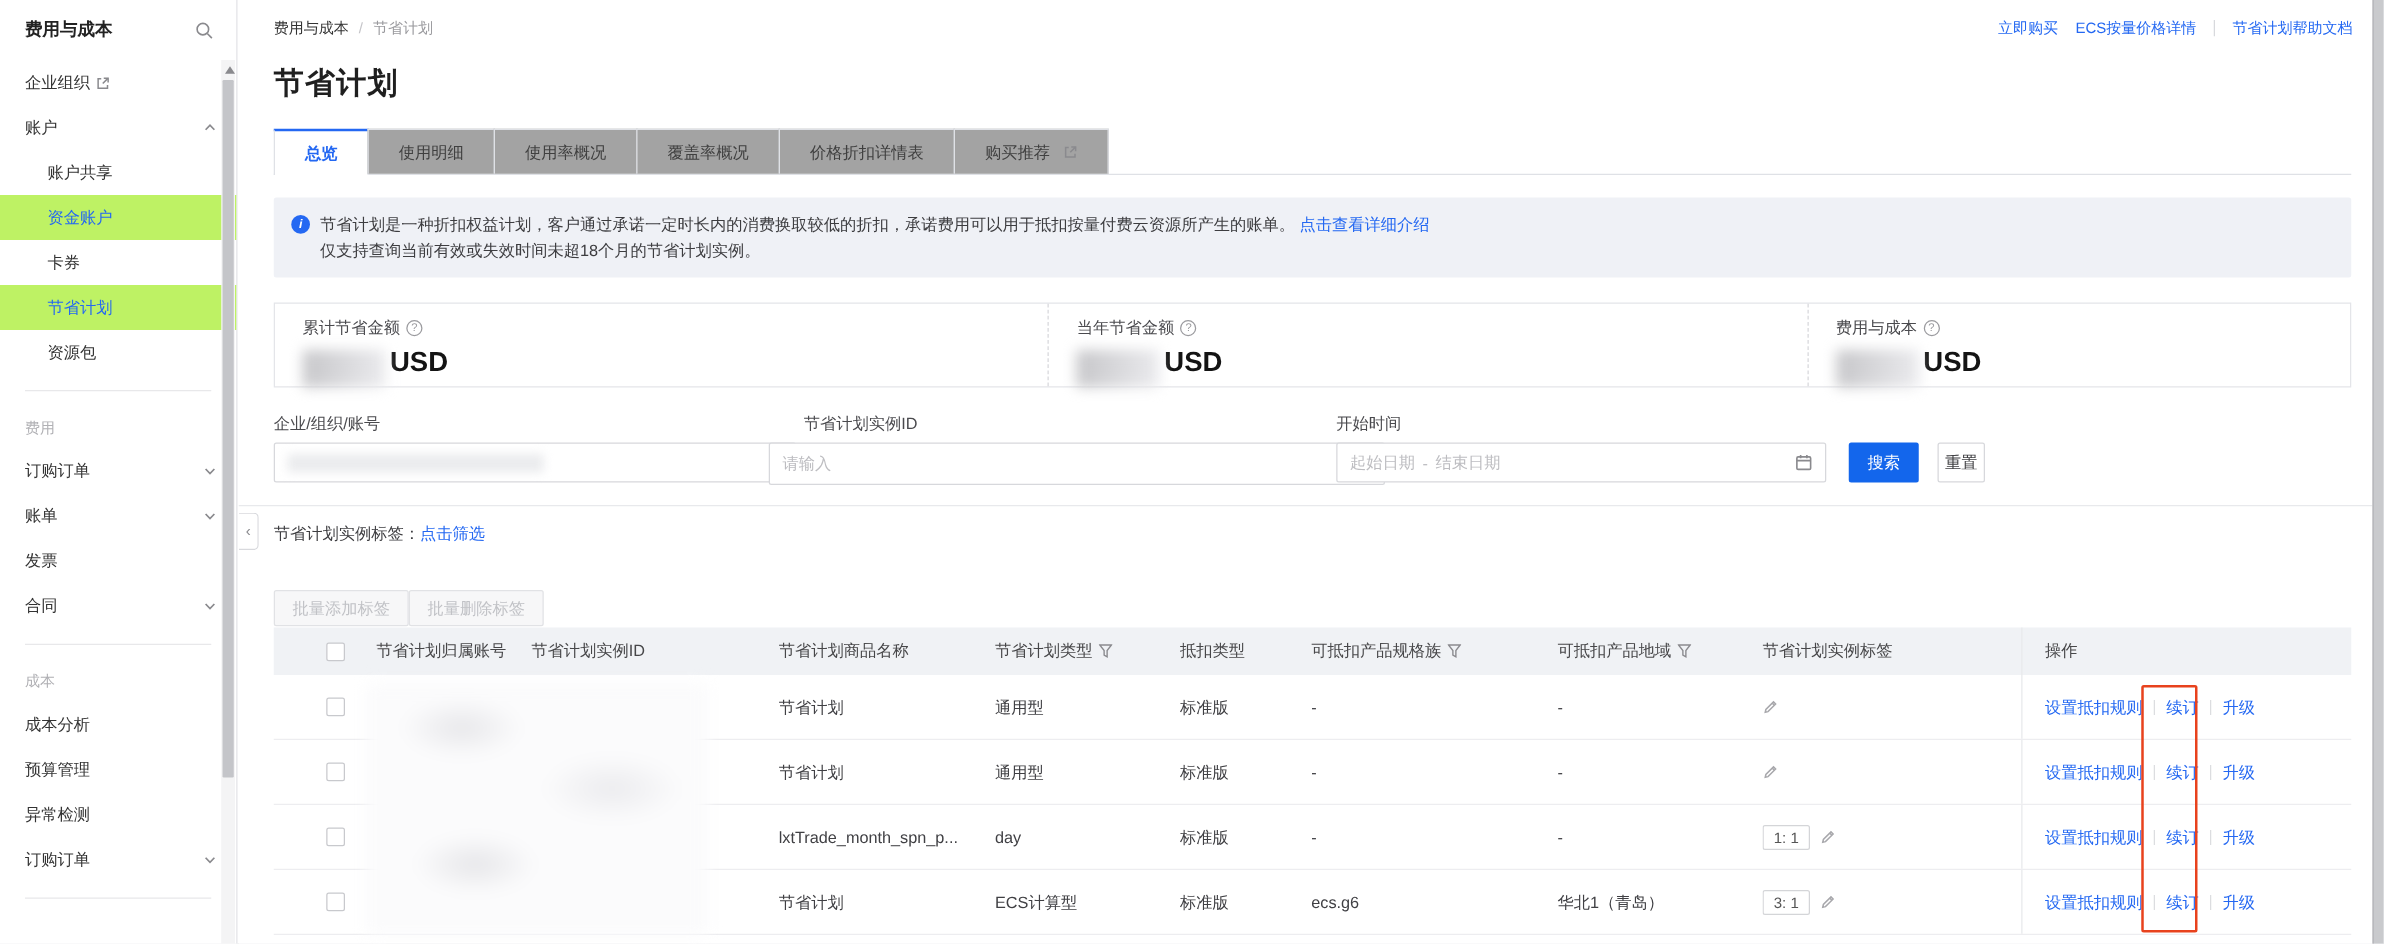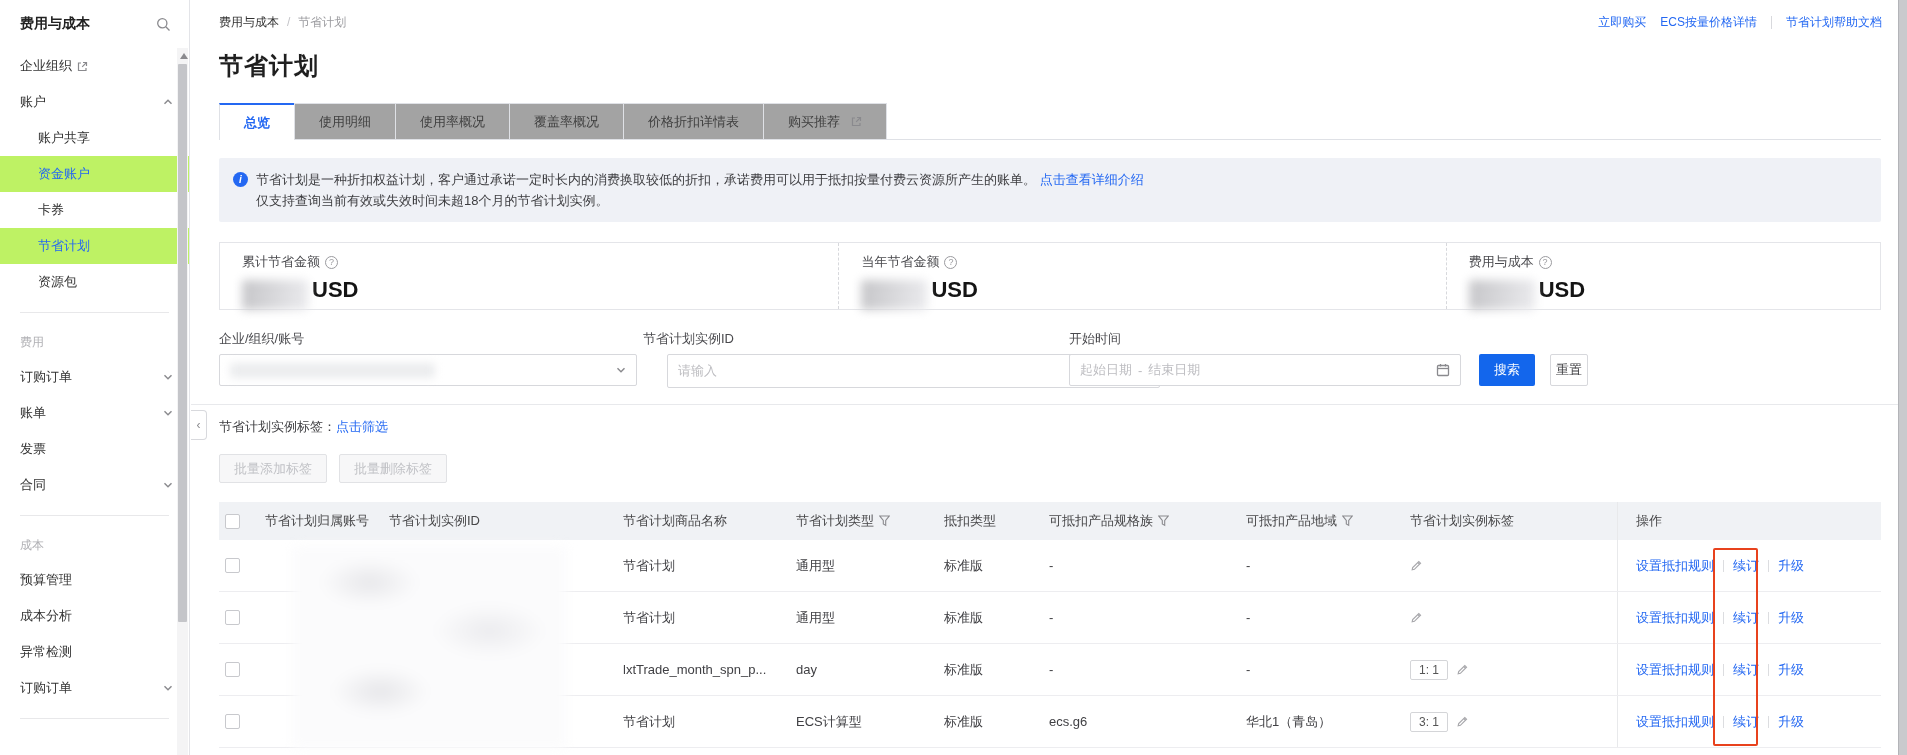--- a/index.html
+++ b/index.html
@@ -59,45 +59,45 @@
   .q-ic { width:13px; height:13px; border:1px solid #9b9b9f; border-radius:50%; color:#9b9b9f; font-size:9px; display:inline-flex; align-items:center; justify-content:center; }
   .stat-amount { margin-top:4px; display:flex; align-items:center; }
   .blur-money { width:66px; height:30px; border-radius:2px; background:linear-gradient(100deg,#c9c9cc 10%,#e8e8eb 90%); filter:blur(5px); transform:translateY(5px); margin-right:4px; }
   .usd { font-size:22px; font-weight:bold; color:#141414; }
 
   .filters { position:absolute; left:0; right:0; top:330px; height:62px; }
   .f-label { position:absolute; top:0; font-size:13px; color:#4a4a4e; }
   .f-box { position:absolute; top:24px; height:32px; border:1px solid #d7d8dc; border-radius:2px; background:#fff; display:flex; align-items:center; }
   .sel-box { left:28px; width:418px; padding:0 10px; justify-content:space-between; cursor:pointer; }
   .blur-sel { width:205px; height:15px; background:#ebecee; border-radius:2px; filter:blur(4px); }
-  .inp-box { left:476px; width:493px; padding:16px 10px; }
+  .inp-box { left:424px; width:493px; padding:16px 10px; }
   .date-box { left:878px; width:392px; padding:0 10px; justify-content:space-between; }
   .ph { color:#bdbdc1; }
   .date-sep { color:#bdbdc1; margin:0 6px; }
   .btn-search { position:absolute; left:1288px; top:24px; width:56px; height:32px; background:#1366ec; color:#fff; border:none; border-radius:2px; font-size:13px; cursor:pointer; }
   .btn-reset { position:absolute; left:1359px; top:24px; width:38px; height:32px; background:#fff; color:#3d3d40; border:1px solid #d7d8dc; border-radius:2px; font-size:13px; cursor:pointer; }
 
   .h-divider { position:absolute; left:0; right:0; top:404px; border-top:1px solid #e8e9ec; }
   .collapse-handle { position:absolute; left:0; top:410px; width:16px; height:30px; background:#fff; border:1px solid #d8d9dd; border-left:none; border-radius:0 4px 4px 0; display:flex; align-items:center; justify-content:center; color:#8a8a8e; font-size:12px; cursor:pointer; }
 
   .tagrow { position:absolute; left:28px; top:418px; display:flex; align-items:flex-start; font-size:13px; color:#3d3d40; }
   .tagrow a { color:#2468f2; text-decoration:none; cursor:pointer; }
 
-  .batchrow { position:absolute; left:28px; top:454px; display:flex; gap:12px; }
+  .batchrow { position:absolute; left:28px; top:472px; display:flex; gap:0; }
   .btn-disabled { height:29px; padding:0 14px; background:#f7f7f8; border:1px solid #e1e2e5; border-radius:2px; color:#c1c2c6; font-size:13px; cursor:not-allowed; }
 
   
   .table { position:absolute; left:28px; right:17px; top:502px; bottom:0; }
-  .tr { display:flex; align-items:stretch; }
+  .tr { display:flex; align-items:stretch;padding-left:36px; }
   .thead { height:38px; background:#f0f2f5; }
   .row { height:52px; border-bottom:1px solid #ededf0; }
   .td { display:flex; align-items:center; padding-right:8px; font-size:13px; color:#404044; overflow:hidden; white-space:nowrap; }
   .thead .td { color:#474749; }
   .c-cb  { width:46px; padding-left:6px; }
-  .c1 { width:124px; } .c2 { width:198px; } .c3 { width:173px;margin-left:36px; } .c4 { width:148px; }
+  .c1 { width:124px; } .c2 { width:198px; } .c3 { width:173px; } .c4 { width:148px; }
   .c5 { width:105px; } .c6 { width:197px; } .c7 { width:164px; } .c8 { width:207px; }
   .c-op { flex:1; border-left:1px solid #e8e9eb; padding-left:18px; }
   .checkbox { width:15px; height:15px; border:1px solid #c8c9cd; border-radius:2px; background:#fff; cursor:pointer; }
   .funnel-ic { width:11px; height:12px; margin-left:5px; stroke:#8a8a8e; fill:none; stroke-width:1.1; cursor:pointer; }
   .tag-box { border:1px solid #d4d5d8; border-radius:2px; padding:2px 8px; font-size:12px; color:#555; background:#fff; margin-right:8px; }
   .pencil-ic { width:13px; height:13px; stroke:#a8a8ac; fill:none; stroke-width:1.2; cursor:pointer; }
   .op-link { color:#2468f2; text-decoration:none; cursor:pointer; }
   .op-sep { width:1px; height:12px; background:#dcdde0; margin:0 9px; display:inline-block; }
 
   .blur-blob { position:absolute; left:102px; top:546px; width:273px; height:202px; border-radius:4px;
@@ -181,24 +181,24 @@
       <span class="spacer"></span>
       <svg class="chev" viewBox="0 0 10 10">
           <polyline points="1.5,3.2 5,6.8 8.5,3.2"></polyline>
         </svg>
     </div>
 
     <div class="side-divider"></div>
     <div class="side-section">成本</div>
 
     <div class="side-item">
+      <span class="lbl">成本分析</span>
+    </div>
+    <div class="side-item">
       <span class="lbl">预算管理</span>
-    </div>
-    <div class="side-item">
-      <span class="lbl">成本分析</span>
     </div>
     <div class="side-item">
       <span class="lbl">异常检测</span>
     </div>
     <div class="side-item">
       <span class="lbl">订购订单</span>
       <span class="spacer"></span>
       <svg class="chev" viewBox="0 0 10 10">
           <polyline points="1.5,3.2 5,6.8 8.5,3.2"></polyline>
         </svg>

